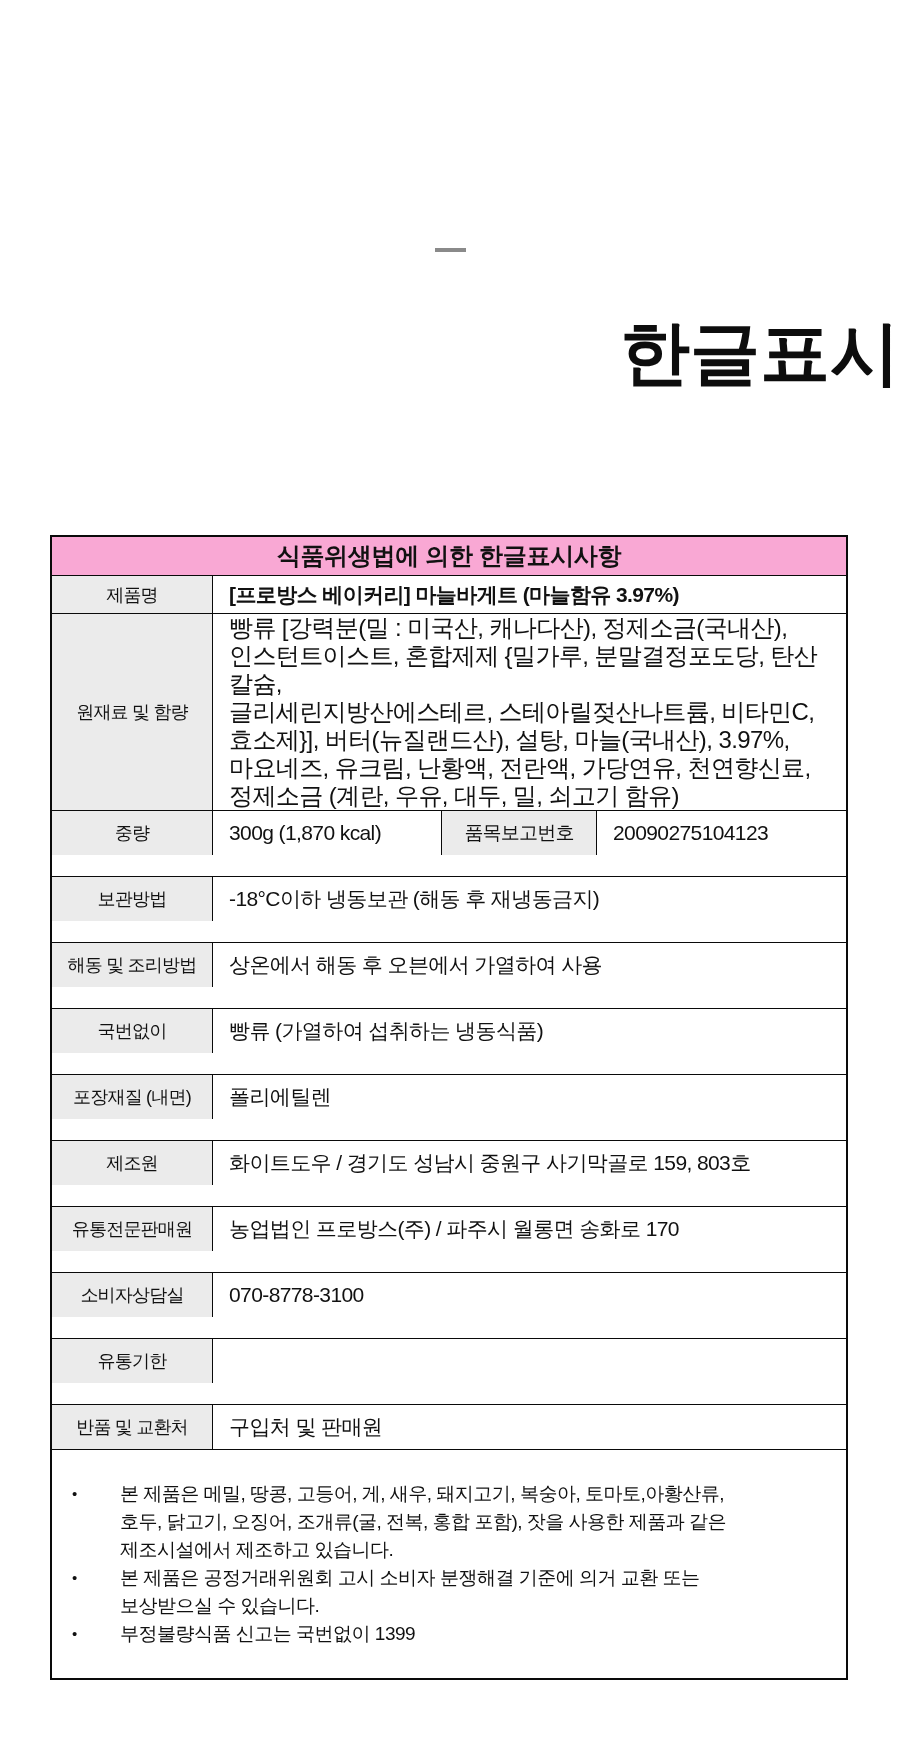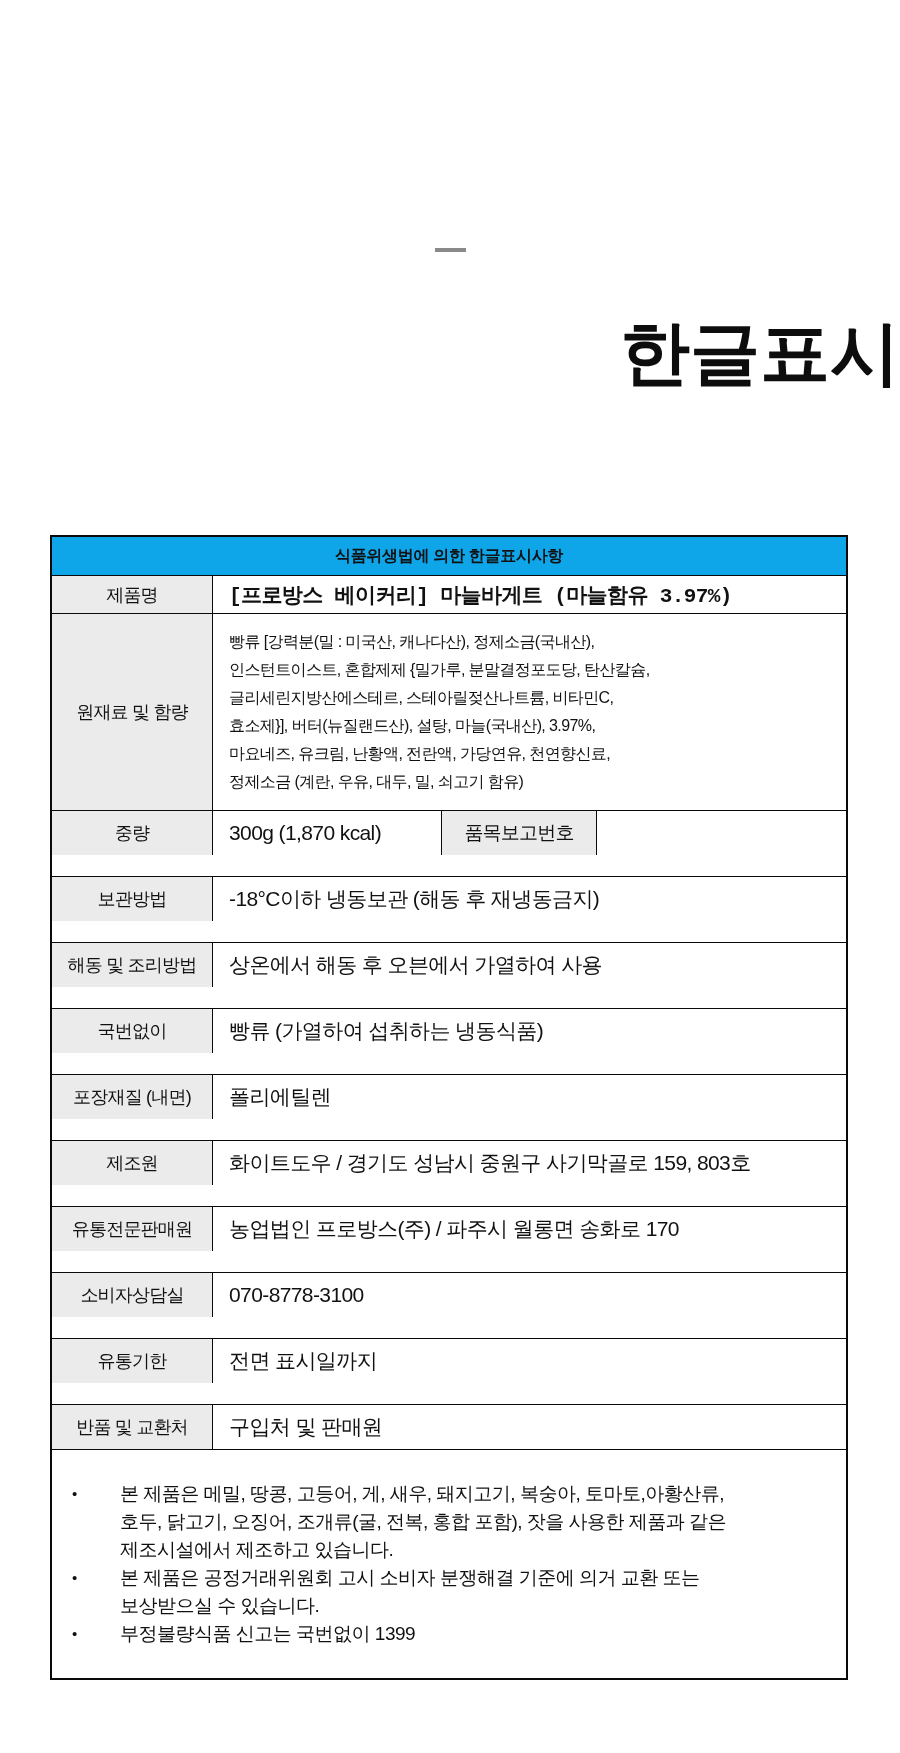--- a/index.html
+++ b/index.html
@@ -23,45 +23,45 @@
   }
   .label-table {
     position:absolute; left:50px; top:535px; width:798px;
     border:2px solid #0a0a0a;
     box-sizing:border-box;
     background:#ffffff;
   }
   .t-row { display:flex; border-top:1px solid #0a0a0a; box-sizing:border-box; }
   .t-row.first { border-top:none; }
   .header-row {
-    height:38px; background:#0ea5e9;
+    height:38px; background:#f9a8d4;
     align-items:center; justify-content:center;
-    font-size:16px; font-weight:700; letter-spacing:-0.3px;
+    font-size:24px; font-weight:700; letter-spacing:-0.3px;
   }
   .label-cell {
     width:161px; flex:0 0 161px;
     background:#ebebeb;
     border-right:1px solid #0a0a0a;
     display:flex; align-items:center; justify-content:center;
     font-size:18px; letter-spacing:-0.8px;
     text-align:center;
     box-sizing:border-box;
   }
   .value-cell {
     flex:1 1 auto;
     display:flex; align-items:center;
     padding-left:16px; padding-right:8px;
     font-size:21px; letter-spacing:-0.6px;
     box-sizing:border-box;
   }
   .row-product { height:38px; }
-  .row-product .value-cell { font-weight:700; font-size:21px;font-family:Liberation Mono, monospace; }
+  .row-product .value-cell { font-weight:700; font-size:21px; }
   .row-ingredients { height:197px; }
   .row-ingredients .value-cell {
-    font-size:16px; line-height:28px;
+    font-size:24px; line-height:28px;
   }
   .pre { white-space:pre-line; }
   .row-weight { height:45px; }
   .row-weight .weight-value {
     flex:0 0 229px; width:229px;
     border-right:1px solid #0a0a0a;
   }
   .row-weight .report-label {
     flex:0 0 155px; width:155px;
     background:#ebebeb;
@@ -113,20 +113,21 @@
 효소제}], 버터(뉴질랜드산), 설탕, 마늘(국내산), 3.97%,
 마요네즈, 유크림, 난황액, 전란액, 가당연유, 천연향신료,
 정제소금 (계란, 우유, 대두, 밀, 쇠고기 함유)</span>
       </div>
     </div>
 
     <div class="t-row row-weight">
       <div class="label-cell">중량</div>
       <div class="value-cell weight-value">300g (1,870 kcal)</div>
       <div class="report-label">품목보고번호</div>
+      <div class="value-cell">20090275104123</div>
     </div>
 
     <div class="t-row row-info">
       <div class="label-cell">보관방법</div>
       <div class="value-cell">-18°C이하 냉동보관 (해동 후 재냉동금지)</div>
     </div>
 
     <div class="t-row row-info">
       <div class="label-cell">해동 및 조리방법</div>
       <div class="value-cell">상온에서 해동 후 오븐에서 가열하여 사용</div>
@@ -152,21 +153,20 @@
       <div class="value-cell">농업법인 프로방스(주) / 파주시 월롱면 송화로 170</div>
     </div>
 
     <div class="t-row row-info">
       <div class="label-cell">소비자상담실</div>
       <div class="value-cell">070-8778-3100</div>
     </div>
 
     <div class="t-row row-info">
       <div class="label-cell">유통기한</div>
-      <div class="value-cell">전면 표시일까지</div>
     </div>
 
     <div class="t-row row-info">
       <div class="label-cell">반품 및 교환처</div>
       <div class="value-cell">구입처 및 판매원</div>
     </div>
 
     <div class="notes-box">
       <div class="note">
         <span class="bullet">•</span>

